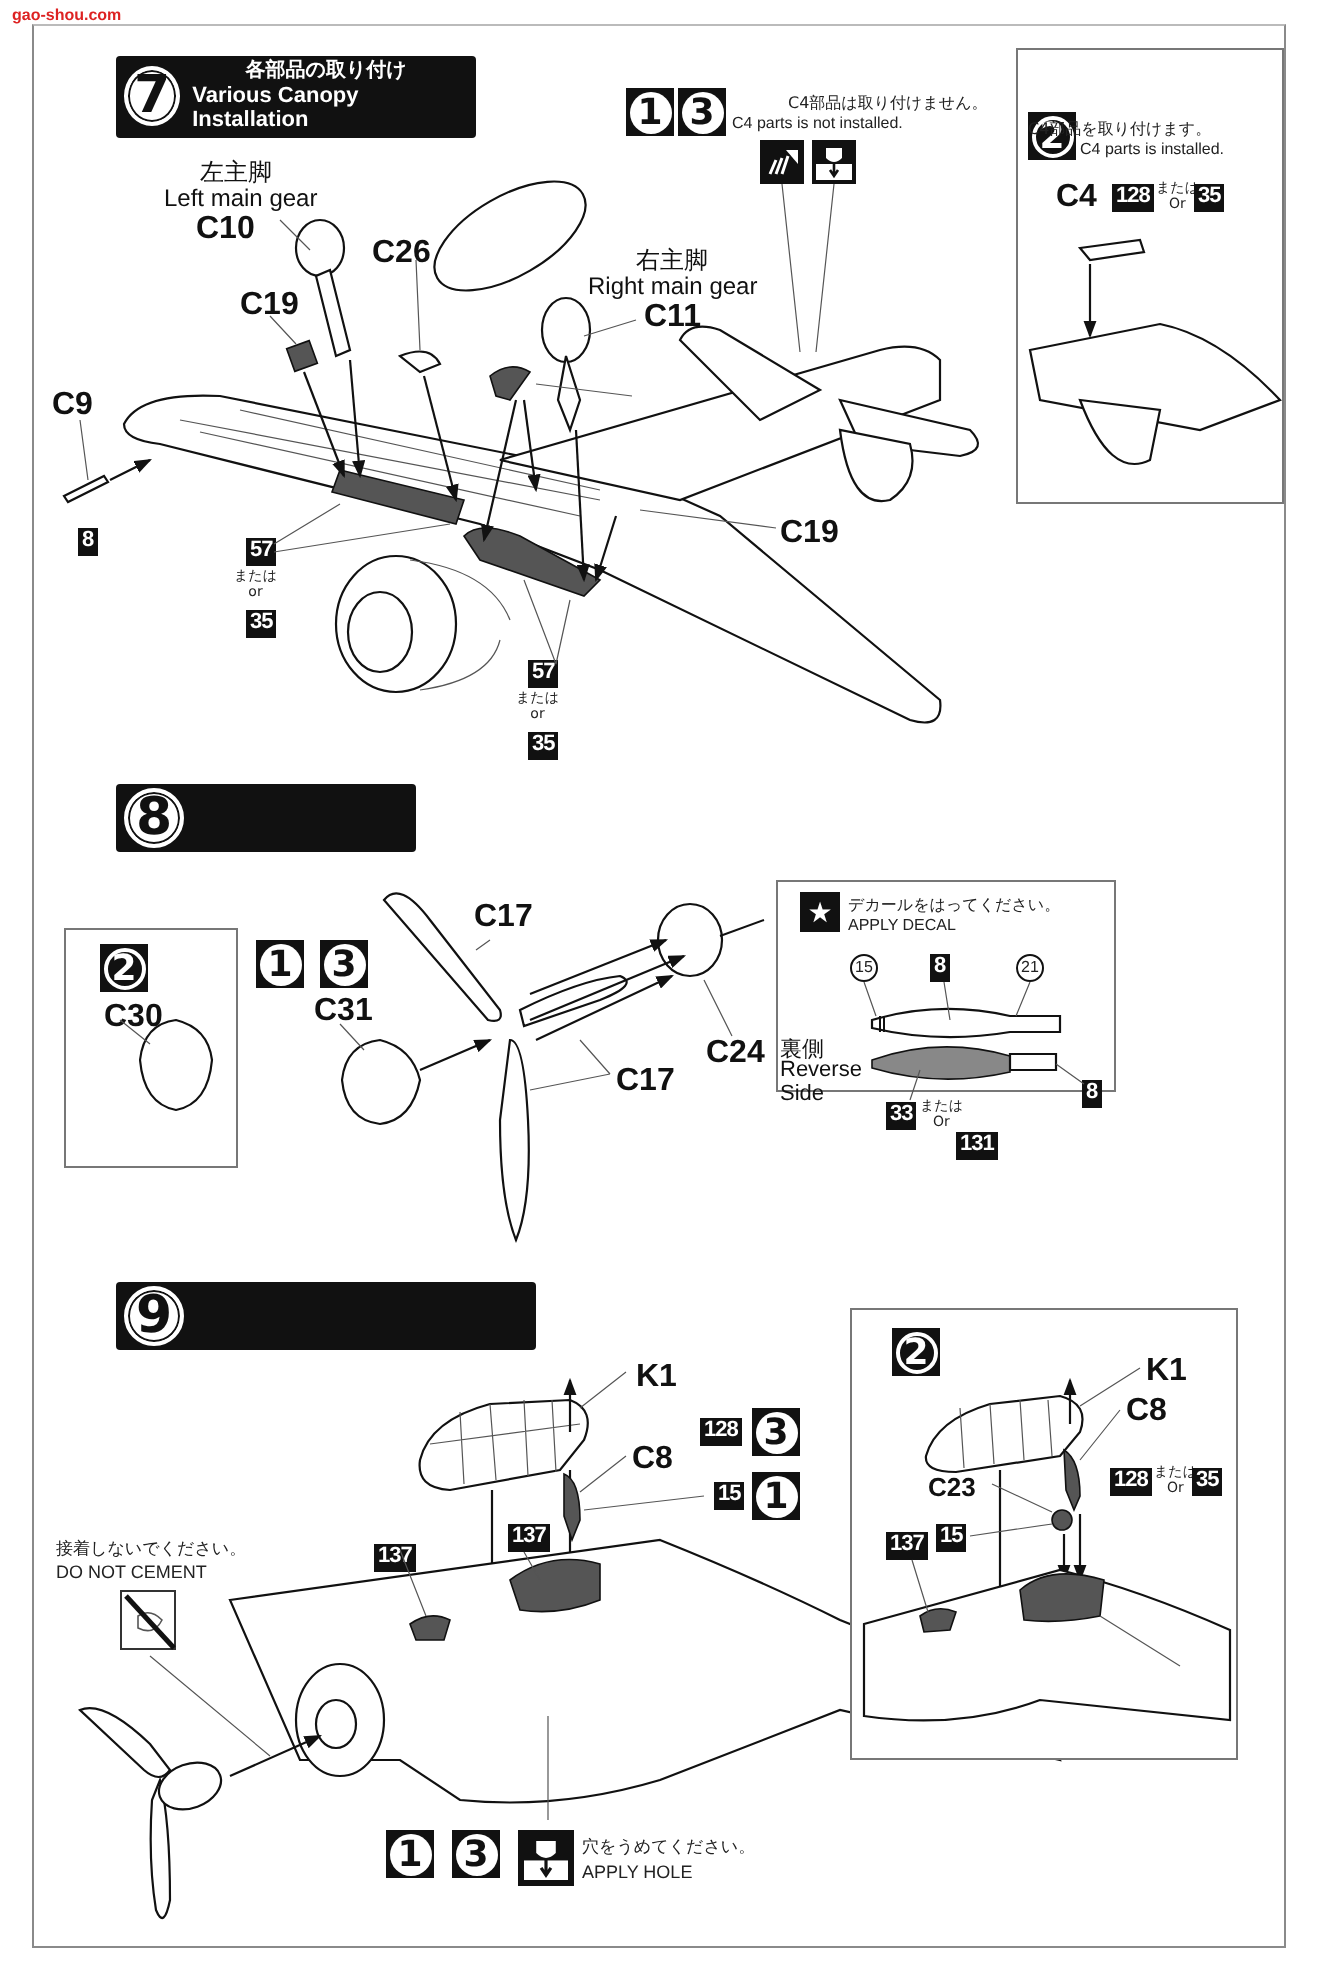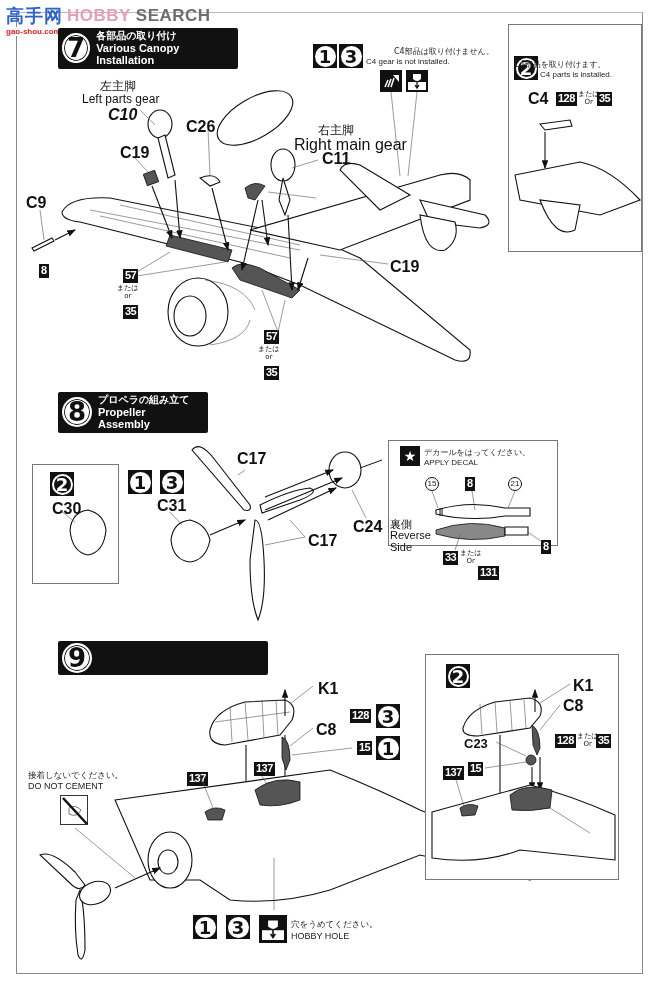--- a/index.html
+++ b/index.html
@@ -11,21 +11,21 @@
   .watermark { position: absolute; left: 6px; top: 4px; display: flex; flex-direction: column; }
   .wm-top { display: flex; align-items: center; gap: 2px; }
   .wm-cn { font-family: "DejaVu Sans", sans-serif; font-size: 18px; font-weight: bold; color: #2f63c9; letter-spacing: 1px; }
   .wm-hobby { font-size: 17px; font-weight: bold; color: #6e6e6e; letter-spacing: 0.5px; margin-left: 2px; }
   .wm-hobby .pink { color: #e6a0b0; }
   .wm-url { font-size: 8px; font-weight: bold; color: #d22; background: #fff; margin-top: -1px; }
 
   .step-header { position: absolute; background: #111; color: #fff; border-radius: 2px; display: flex; align-items: center; padding: 2px 8px 2px 4px; gap: 6px; }
   .step-num { width: 30px; height: 30px; border-radius: 50%; background: #fff; color: #111; border: 2px solid #fff; box-shadow: 0 0 0 1px #111 inset; display: flex; align-items: center; justify-content: center; font-weight: bold; font-size: 26px; font-family: "DejaVu Sans", sans-serif; }
   .step-text { display: flex; flex-direction: column; line-height: 1.15; }
-  .step-jp { font-family: "DejaVu Sans", sans-serif; font-size: 10px; font-weight: bold; }
+  .step-jp { font-family: "DejaVu Sans", sans-serif; font-size: 10px; font-weight: bold; text-align: center; }
   .step-en { font-size: 11px; font-weight: bold; }
 
   .lbl { position: absolute; font-weight: bold; font-size: 16px; color: #111; white-space: nowrap; }
   .lbl-sm { position: absolute; font-size: 11px; color: #111; white-space: nowrap; text-align: center; }
   .lbl-jp { font-family: "DejaVu Sans", sans-serif; }
   .tiny { position: absolute; font-size: 8px; color: #222; white-space: nowrap; line-height: 1.2; }
 
   .color-box { position: absolute; background: #111; color: #fff; font-weight: bold; font-size: 11px; padding: 0 2px; line-height: 13px; height: 14px; font-family: "Liberation Sans Narrow", "Liberation Sans", sans-serif; letter-spacing: -0.5px; }
   .or-stack { position: absolute; font-size: 7px; color: #222; text-align: center; line-height: 1.1; font-family: "DejaVu Sans", sans-serif; }
 
@@ -43,51 +43,47 @@
   .thin { fill: none; stroke: #555; stroke-width: 0.6; }
   .dark { fill: #555; stroke: #111; stroke-width: 0.8; }
   .arrow { fill: none; stroke: #111; stroke-width: 1.1; marker-end: url(#ah); }
 </style>
 </head>
 <body>
 
 <div class="page-frame"></div>
 
 <div class="watermark">
-  <div class="wm-top">
-    <span class="wm-cn">高手网</span>
-    <span class="wm-hobby"><span class="pink">HOBBY</span> <span>SEARCH</span></span>
-  </div>
   <span class="wm-url">gao-shou.com</span>
 </div>
 
 <svg width="0" height="0" style="position:absolute">
   <defs>
     <marker id="ah" markerWidth="8" markerHeight="6" refX="7" refY="3" orient="auto">
       <path d="M0,0 L8,3 L0,6 z" fill="#111"></path>
     </marker>
   </defs>
 </svg>
 
 <div class="step-header" style="left:58px; top:28px; width:180px;">
   <div class="step-num">7</div>
   <div class="step-text">
     <span class="step-jp">各部品の取り付け</span>
     <span class="step-en">Various Canopy Installation</span>
   </div>
 </div>
 
 <div class="lbl-sm lbl-jp" style="left:100px; top:78px; font-size:12px;">左主脚</div>
-<div class="lbl-sm" style="left:82px; top:92px; font-size:12px;">Left parts gear</div>
-<div class="lbl" style="left:108px; top:106px;font-style:italic;">C10</div>
+<div class="lbl-sm" style="left:82px; top:92px; font-size:12px;">Left main gear</div>
+<div class="lbl" style="left:98px; top:106px;">C10</div>
 <div class="lbl" style="left:186px; top:118px;">C26</div>
 <div class="lbl" style="left:120px; top:144px;">C19</div>
 <div class="lbl" style="left:26px; top:194px;">C9</div>
 <div class="lbl-sm lbl-jp" style="left:318px; top:122px; font-size:12px;">右主脚</div>
-<div class="lbl-sm" style="left:294px; top:136px; font-size:16px;">Right main gear</div>
+<div class="lbl-sm" style="left:294px; top:136px; font-size:12px;">Right main gear</div>
 <div class="lbl" style="left:322px; top:150px;">C11</div>
 <div class="lbl" style="left:316px; top:191px;margin-top:35px;">C28</div>
 <div class="lbl" style="left:390px; top:258px;">C19</div>
 
 <div class="color-box" style="left:39px; top:264px;">8</div>
 <div class="color-box" style="left:123px; top:269px;">57</div>
 <div class="or-stack" style="left:117px; top:285px;">
     <div>または</div>
     <div>or</div>
   </div>
@@ -99,21 +95,21 @@
   </div>
 <div class="color-box" style="left:264px; top:366px;">35</div>
 
 <div class="ver-badge" style="left:313px; top:44px;">
     <span>1</span>
   </div>
 <div class="ver-badge" style="left:339px; top:44px;">
     <span>3</span>
   </div>
 <div class="tiny lbl-jp" style="left:366px; top:47px;margin-left:28px;">C4部品は取り付けません。</div>
-<div class="tiny" style="left:366px; top:57px;">C4 gear is not installed.</div>
+<div class="tiny" style="left:366px; top:57px;">C4 parts is not installed.</div>
 <div class="icon-box" style="left:380px; top:70px;">
   <svg width="18" height="18" viewBox="0 0 18 18">
       <path d="M3,15 L6,8 M6,15 L9,7 M9,15 L12,6" stroke="#fff" stroke-width="1.5"></path>
       <path d="M11,3 L17,3 L17,10 Z" fill="#fff"></path>
     </svg>
 </div>
 <div class="icon-box" style="left:406px; top:70px;">
   <svg width="18" height="18" viewBox="0 0 18 18">
       <rect x="0" y="10" width="18" height="8" fill="#fff"></rect>
       <path d="M5,2 L13,2 L13,7 Q9,11 5,7 Z" fill="#fff"></path>
@@ -182,24 +178,20 @@
   <path class="thin" d="M391,92 L400,176 M417,92 L408,176"></path>
 
   <path class="ink2" d="M540,124 L570,120 L572,126 L545,130 Z"></path>
   <path class="arrow" d="M545,132 L545,168"></path>
   <path class="ink2" d="M515,175 L580,162 Q610,168 640,200 L600,215 L520,200 Z"></path>
   <path class="ink2" d="M540,200 Q555,240 575,230 L580,205 Z"></path>
 </svg>
 
 <div class="step-header" style="left:58px; top:392px; width:150px;">
   <div class="step-num">8</div>
-  <div class="step-text">
-    <span class="step-jp">プロペラの組み立て</span>
-    <span class="step-en">Propeller Assembly</span>
-  </div>
 </div>
 
 <div class="panel" style="left:32px; top:464px; width:87px; height:120px;"></div>
 <div class="ver-badge inv" style="left:50px; top:472px;">
     <span>2</span>
   </div>
 <div class="lbl" style="left:52px; top:500px;">C30</div>
 
 <div class="ver-badge" style="left:128px; top:470px;">
     <span>1</span>
@@ -293,21 +285,21 @@
     <span>3</span>
   </div>
 <div class="icon-box" style="left:259px; top:915px; width:28px; height:28px;">
   <svg width="22" height="22" viewBox="0 0 18 18">
       <rect x="0" y="10" width="18" height="8" fill="#fff"></rect>
       <path d="M5,2 L13,2 L13,7 Q9,11 5,7 Z" fill="#fff"></path>
       <path d="M9,9 L9,15 M7,13 L9,16 L11,13" stroke="#111" stroke-width="1.3" fill="none"></path>
     </svg>
 </div>
 <div class="tiny lbl-jp" style="left:291px; top:919px; font-size:8.5px;">穴をうめてください。</div>
-<div class="tiny" style="left:291px; top:931px; font-size:9px;">HOBBY HOLE</div>
+<div class="tiny" style="left:291px; top:931px; font-size:9px;">APPLY HOLE</div>
 
 <svg class="art" style="left:0; top:0;" width="659" height="990">
 
   <path class="ink2" d="M210,730 Q215,710 245,702 L285,700 Q298,705 292,720 L280,735 L225,745 Q208,744 210,730 Z"></path>
   <path class="thin" d="M230,706 L232,742 M245,702 L248,740 M262,700 L264,738 M276,700 L278,736 M215,722 L290,712"></path>
   <path class="arrow" d="M285,716 L285,690"></path>
   <path class="arrow" d="M285,735 L285,790"></path>
   <path class="arrow" d="M246,745 L246,850"></path>
 
   <path class="dark" d="M282,737 Q290,740 290,760 L286,770 L282,758 Z"></path>

